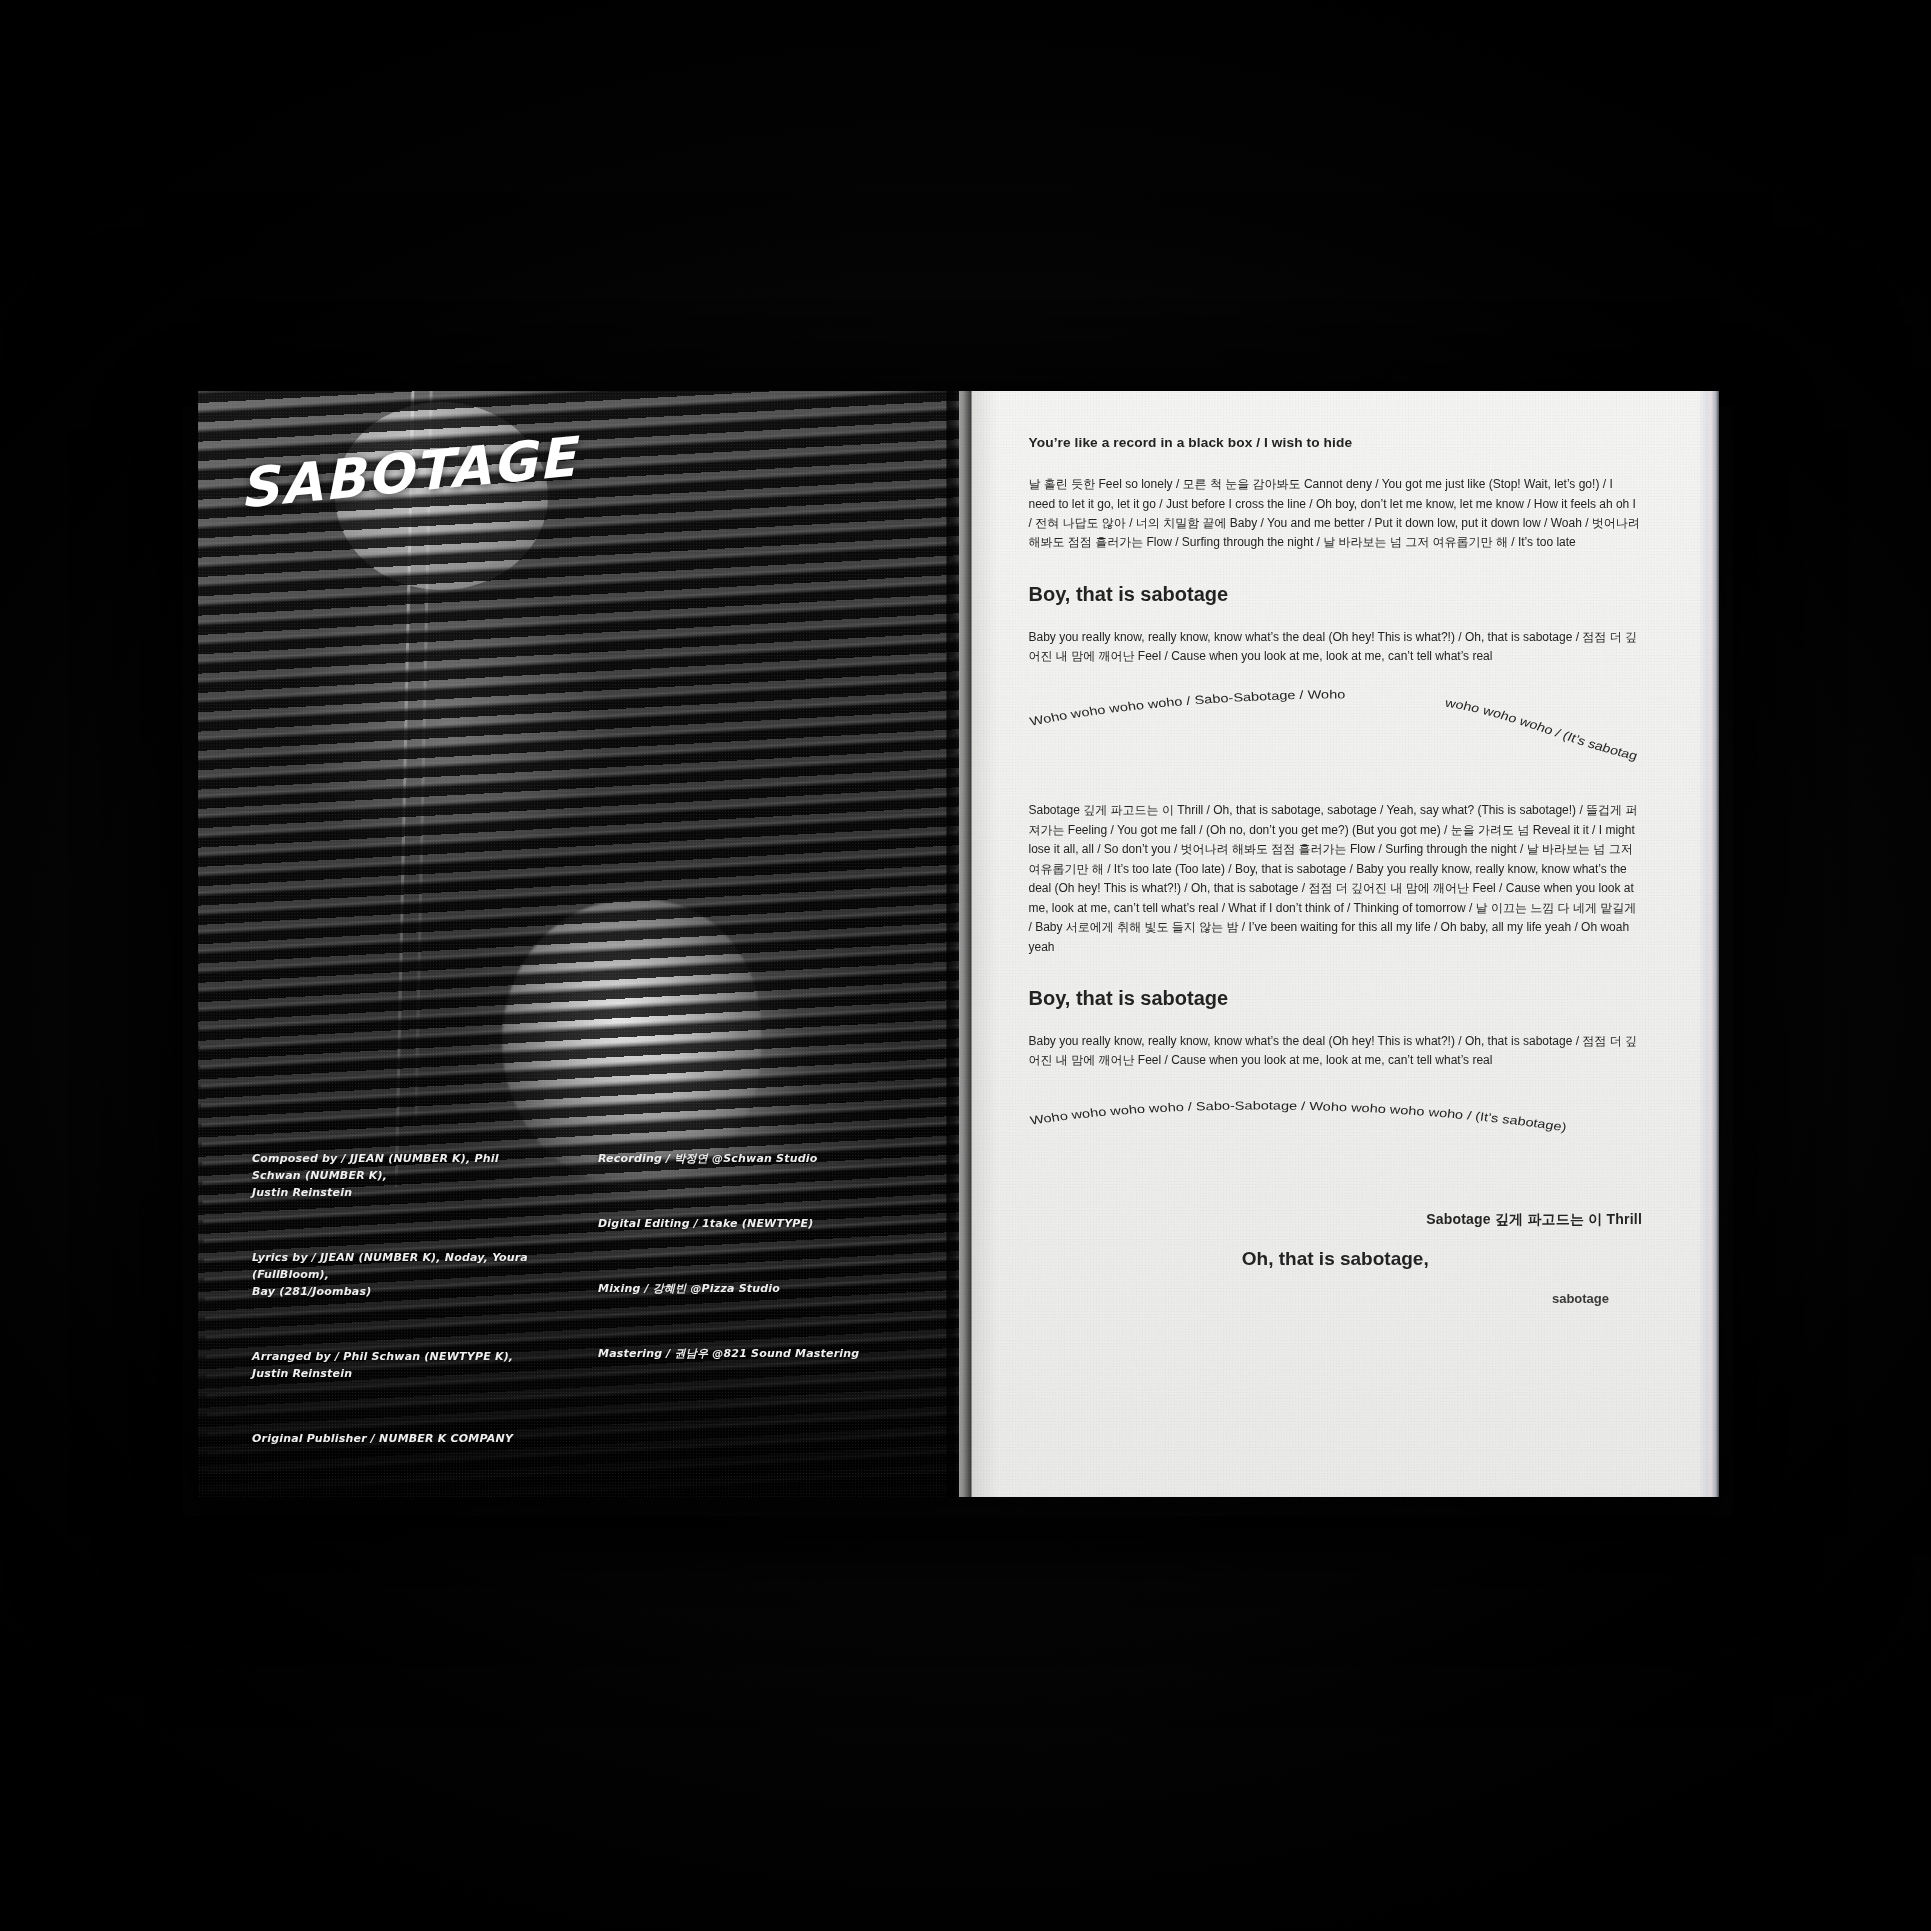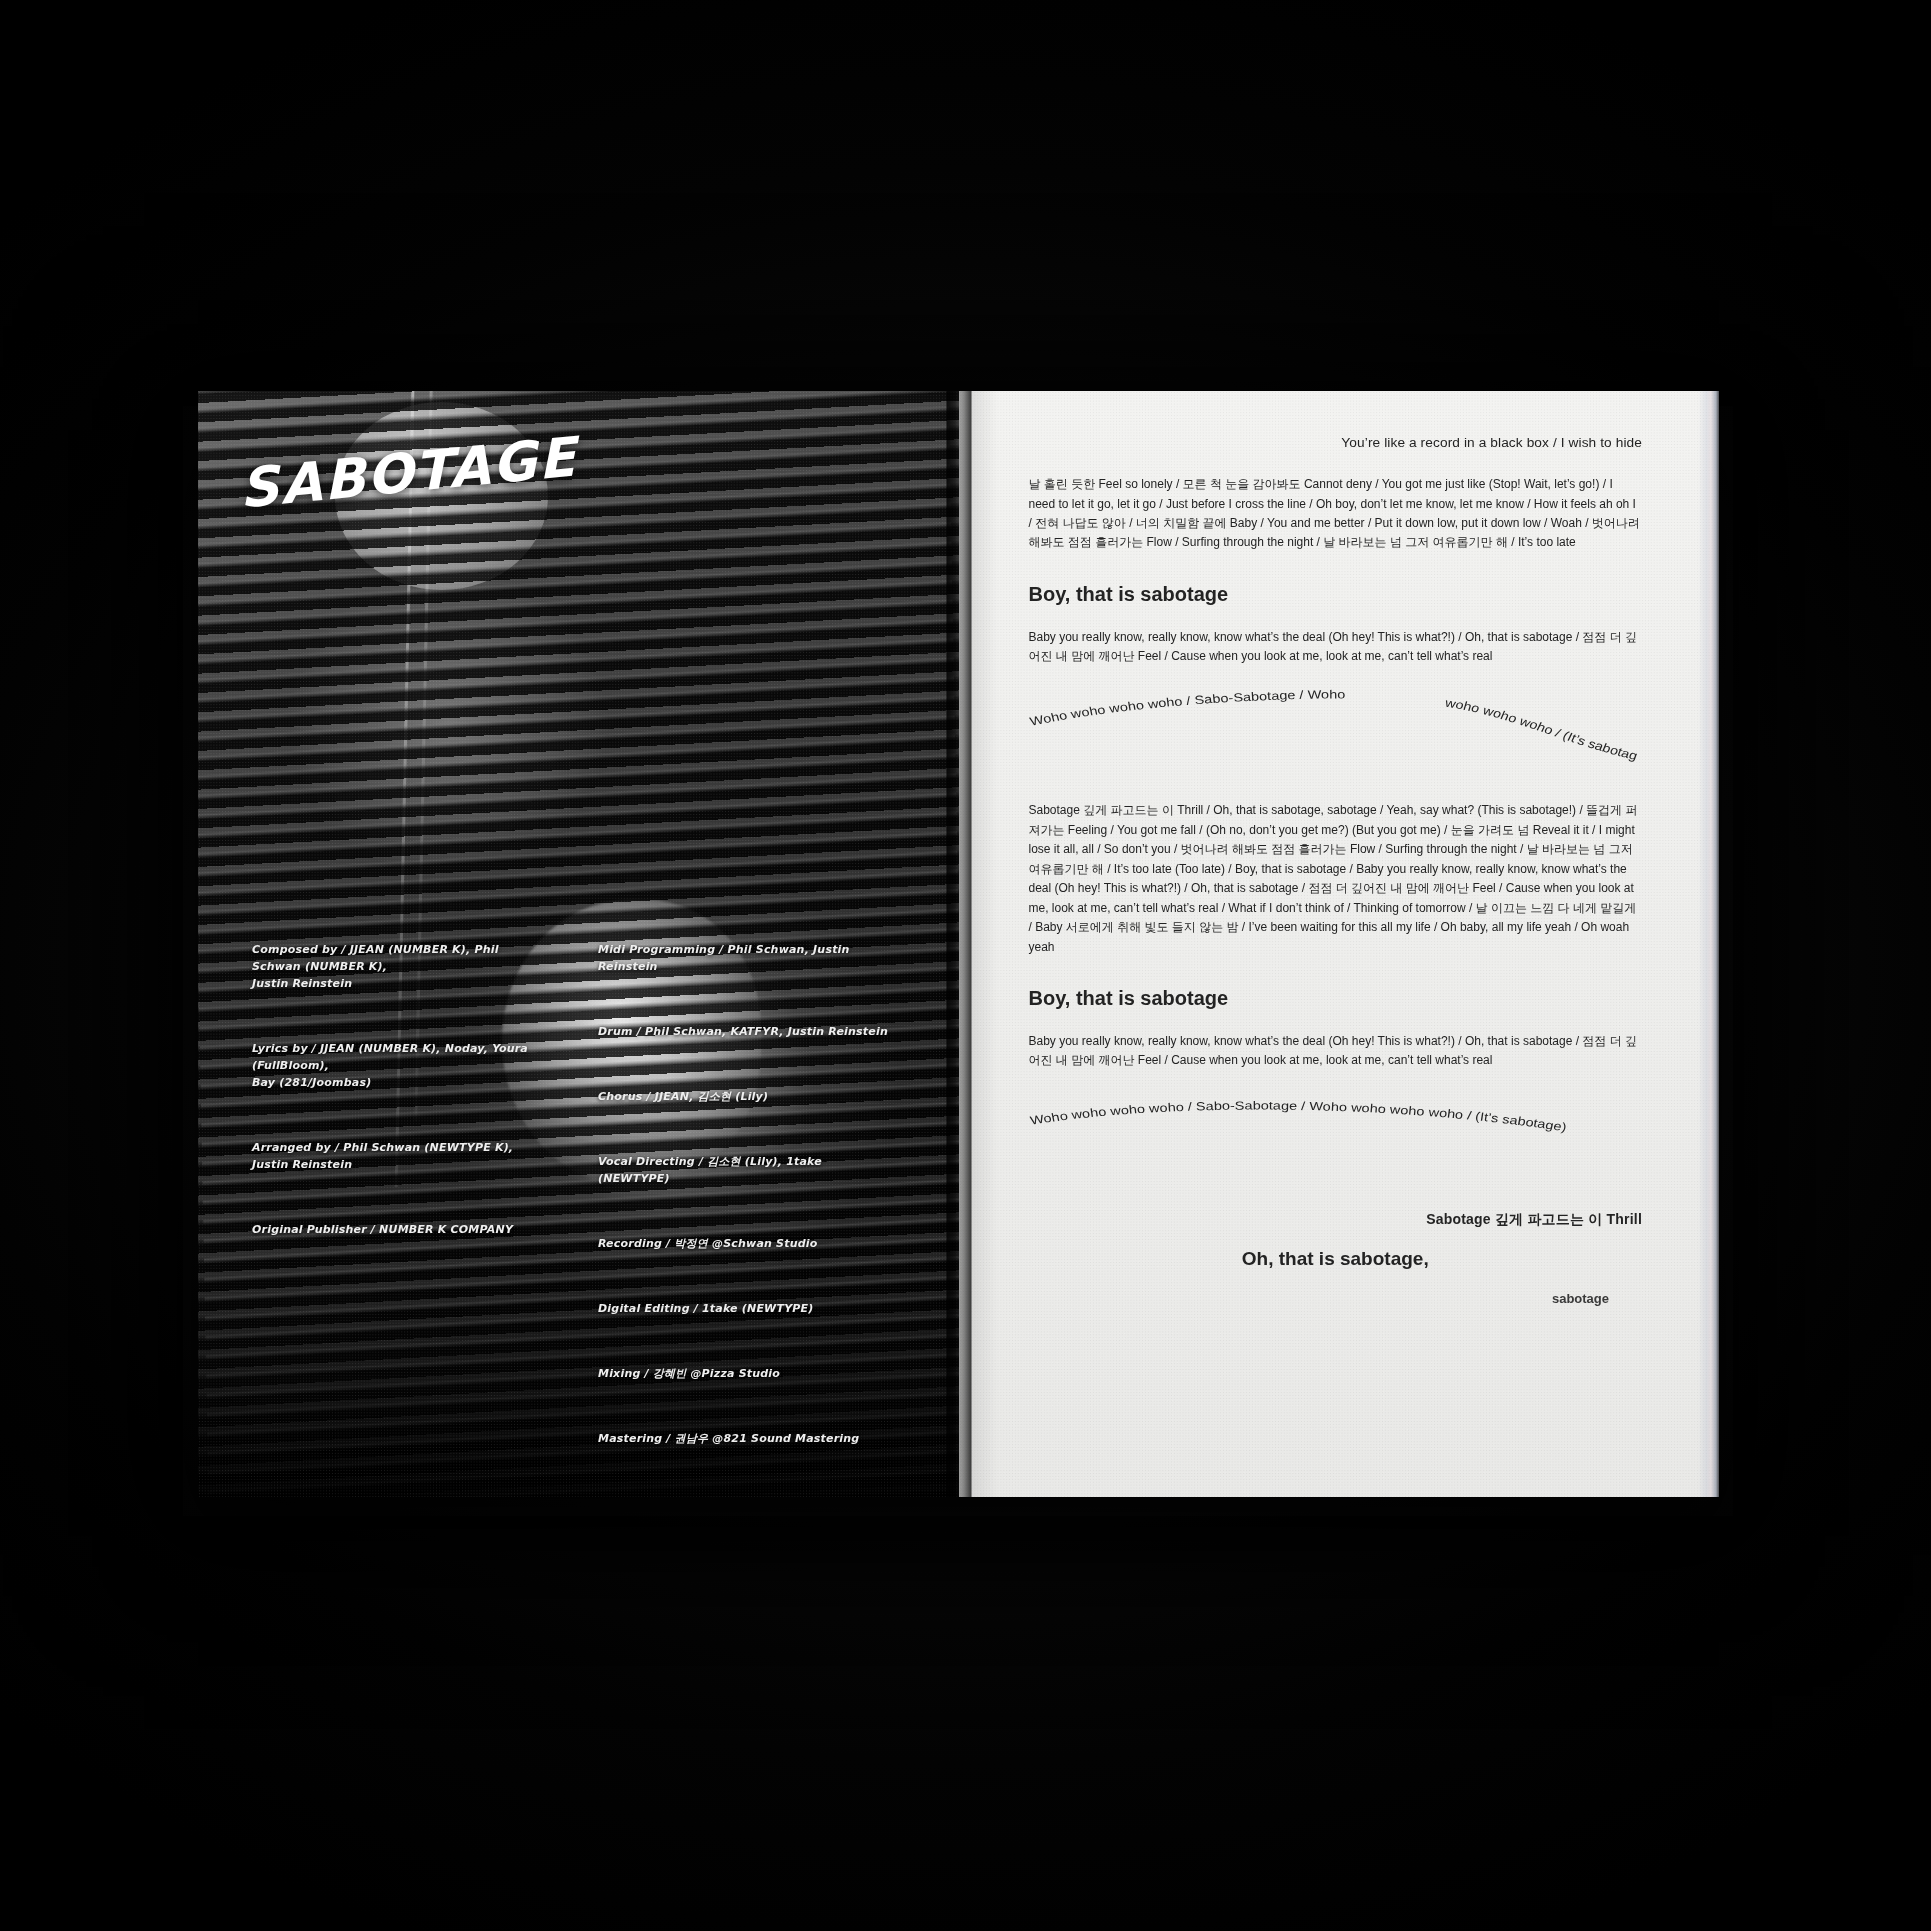--- a/index.html
+++ b/index.html
@@ -223,22 +223,22 @@
     left: 70px;
     right: 77px;
     top: 37px;
     bottom: 29px;
     color: #232323;
     font-size: 12px;
     line-height: 1.62;
   }
 
   .lead-line {
-    text-align: right;
-    font-weight: 400;
+    text-align: left;
+    font-weight: 700;
     font-size: 13.7px;
     margin: 3.9px 0 21px 0;
     letter-spacing: 0.1px;
   }
   .verse {
     margin: 0 0 25px 0;
     text-align: left;
   }
   .section-head {
     text-align: left;
@@ -309,26 +309,20 @@
           </div>
           <div class="block">
             <span class="line">Arranged by / Phil Schwan (NEWTYPE K), Justin Reinstein</span>
           </div>
           <div class="block">
             <span class="line">Original Publisher / NUMBER K COMPANY</span>
           </div>
         </div>
 
         <div class="col">
-          <div class="block">
-            <span class="line">Midi Programming / Phil Schwan, Justin Reinstein</span>
-            <span class="line">Drum / Phil Schwan, KATFYR, Justin Reinstein</span>
-            <span class="line">Chorus / JJEAN, 김소현 (Lily)</span>
-            <span class="line">Vocal Directing / 김소현 (Lily), 1take (NEWTYPE)</span>
-          </div>
           <div class="block">
             <span class="line">Recording / 박정연 @Schwan Studio</span>
             <span class="line">Digital Editing / 1take (NEWTYPE)</span>
             <span class="line">Mixing / 강혜빈 @Pizza Studio</span>
             <span class="line">Mastering / 권남우 @821 Sound Mastering</span>
           </div>
         </div>
       </div>
     </div>
 

